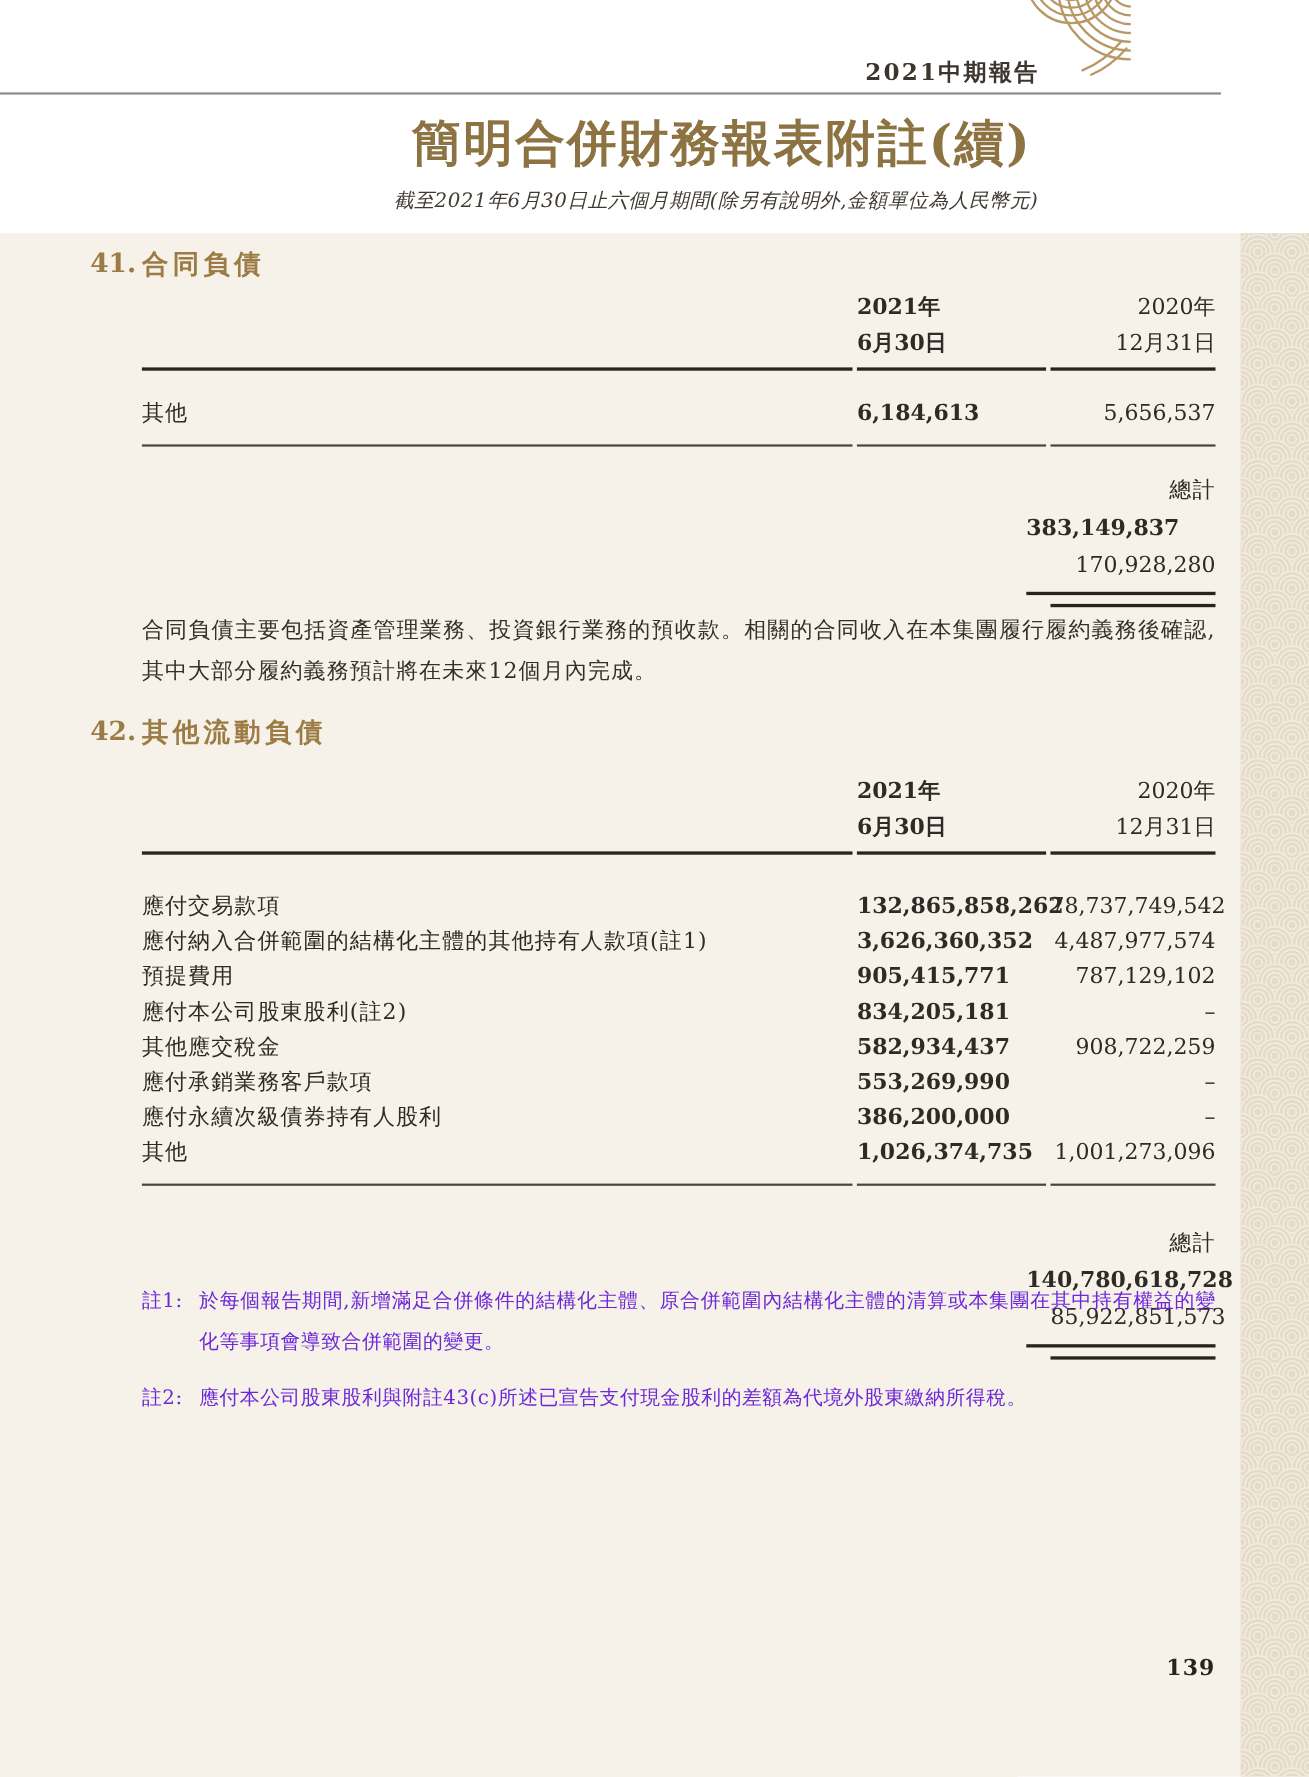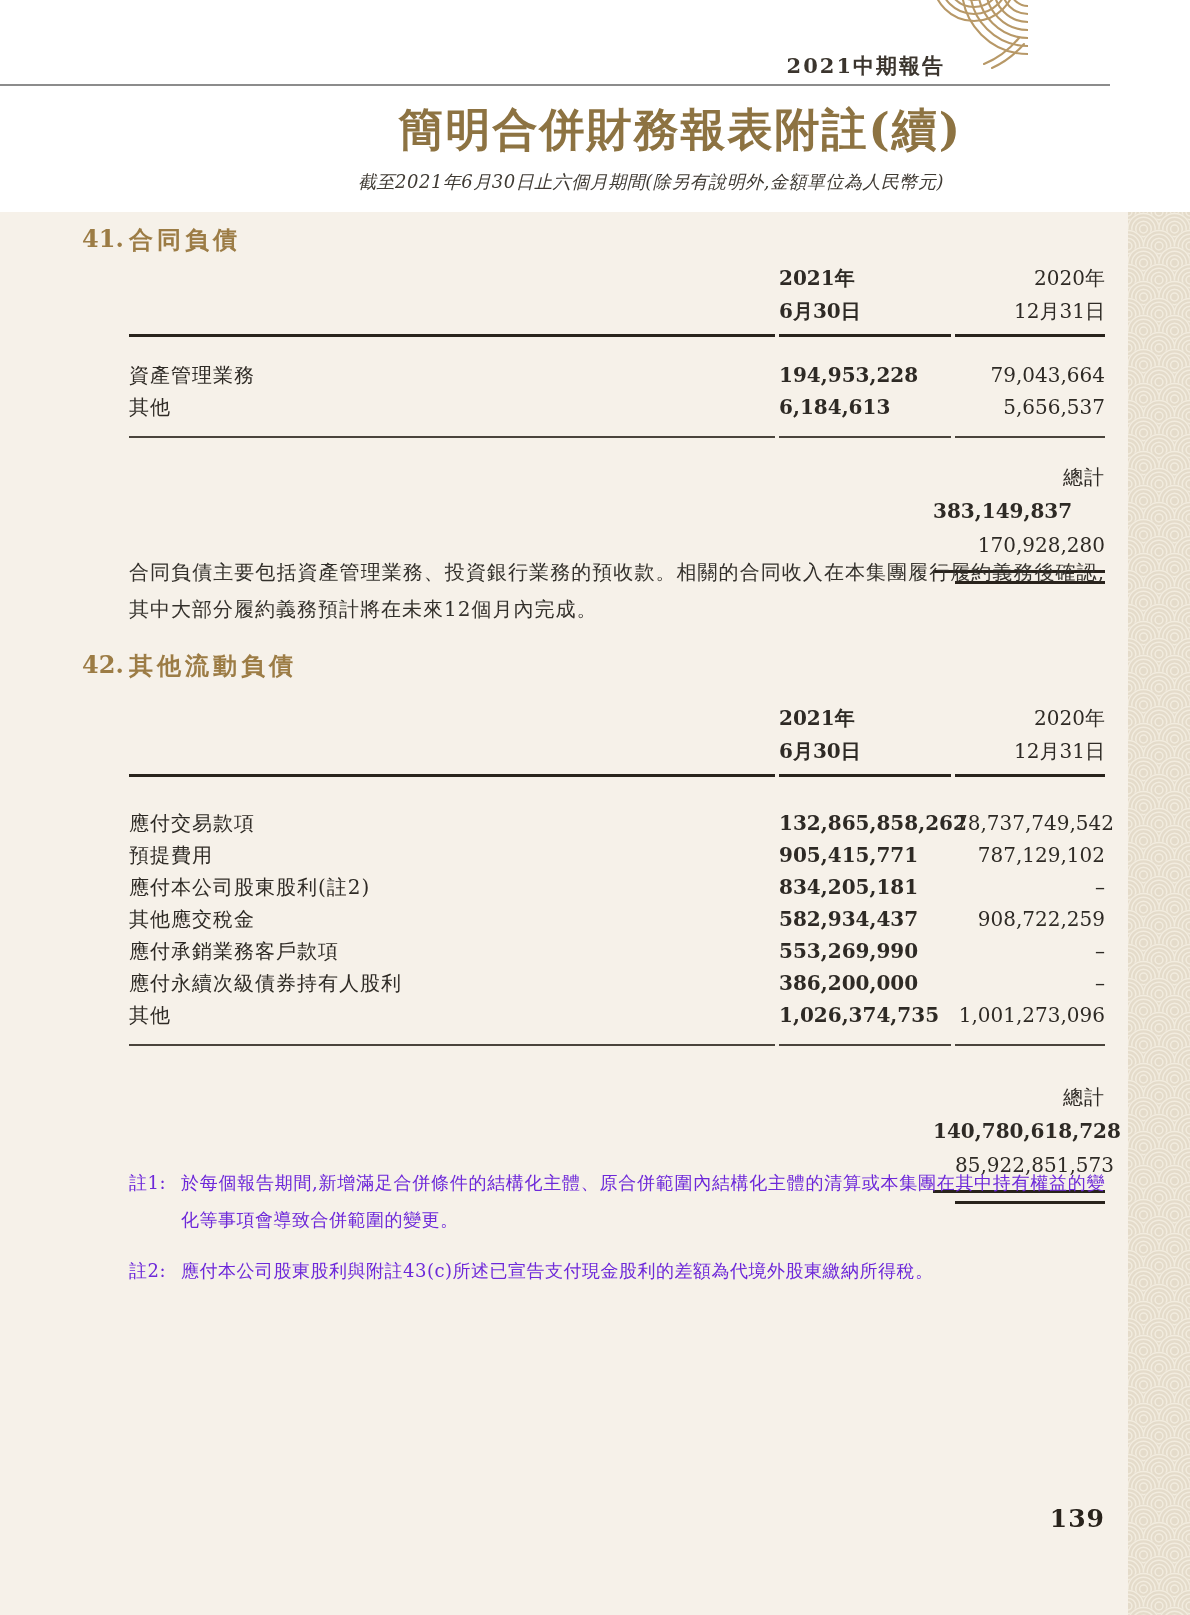--- a/index.html
+++ b/index.html
@@ -6,21 +6,21 @@
   body{
     width:1190px;height:1615px;position:relative;background:#ffffff;
     font-family:"DejaVu Serif","Liberation Serif",serif;color:#2e2a25;overflow:hidden;
   }
   
   .header{position:absolute;top:0;left:0;width:1028px;height:212px;background:#ffffff;}
   .ornament{position:absolute;top:0;right:0;}
   .report-label{position:absolute;top:52px;right:83px;font-size:21px;font-weight:bold;
     color:#3b352e;letter-spacing:2px;}
   .header-rule{position:absolute;top:84px;left:0;width:1110px;height:2px;background:#8c8c8c;}
-  .doc-title{position:absolute;top:100px;right:66px;font-size:45px;font-weight:bold;
+  .doc-title{position:absolute;top:100px;right:90px;font-size:45px;font-weight:bold;
     color:#8d7342;letter-spacing:2px;white-space:nowrap;}
   .doc-subtitle{position:absolute;top:170px;right:84px;font-size:18px;font-style:italic;
     color:#3f3a33;letter-spacing:0.5px;white-space:nowrap;}
   
   .lower{position:absolute;top:212px;left:0;width:1190px;height:1403px;display:flex;}
   .content{position:relative;width:1128px;height:100%;background:#f6f1e9;padding-left:20px;}
   .side-strip{position:relative;width:62px;height:100%;background:#e4dbca;}
   
   .sec-heading{position:absolute;left:82px;display:flex;font-size:24px;font-weight:bold;
     color:#9c7c45;}
@@ -51,21 +51,21 @@
   .para{position:absolute;left:129px;width:976px;font-size:20px;line-height:37px;
     letter-spacing:1px;text-align:justify;color:#33302b;}
   #para41{top:342px;}
   .note{position:absolute;left:129px;width:976px;display:flex;font-size:18px;
     line-height:37px;letter-spacing:0.5px;color:#6d28d9;}
   .note .note-label{width:52px;flex:none;}
   .note .note-text{flex:1;text-align:justify;}
   #note1{top:952px;}
   #note2{top:1040px;}
   
-  .page-number{position:absolute;top:1292px;right:23px;font-size:25px;font-weight:bold;
+  .page-number{position:absolute;top:1292px;right:23px;font-size:20px;font-weight:bold;
     color:#29231c;letter-spacing:1px;}
 </style>
 </head>
 <body>
 
 <div class="header">
   <svg class="ornament" width="140" height="70" viewBox="0 0 140 70">
     <g fill="none" stroke="#b4935f" stroke-width="2.1" stroke-linecap="round" opacity="0.95">
       <circle cx="140" cy="-12" r="18"></circle>
         <circle cx="140" cy="-12" r="26"></circle>
@@ -110,25 +110,20 @@
           <div class="c2">12月31日</div>
         </div>
         <div class="t-row rule-head">
           <div class="t-label"></div>
             <div class="c1"></div>
             <div class="c2"></div>
         </div>
       </div>
       <div class="t-body">
         <div class="t-row">
-          <div class="t-label">資產管理業務</div>
-          <div class="c1">194,953,228</div>
-          <div class="c2">79,043,664</div>
-        </div>
-        <div class="t-row">
           <div class="t-label">其他</div>
           <div class="c1">6,184,613</div>
           <div class="c2">5,656,537</div>
         </div>
         <div class="t-row sep-row">
           <div class="t-label"></div>
             <div class="c1"></div>
             <div class="c2"></div>
         </div>
         <div class="total-row">
@@ -169,20 +164,25 @@
           <div class="t-label"></div>
             <div class="c1"></div>
             <div class="c2"></div>
         </div>
       </div>
       <div class="t-body">
         <div class="t-row">
           <div class="t-label">應付交易款項</div>
           <div class="c1">132,865,858,262</div>
           <div class="c2">78,737,749,542</div>
+        </div>
+        <div class="t-row">
+          <div class="t-label">應付納入合併範圍的結構化主體的其他持有人款項(註1)</div>
+          <div class="c1">3,626,360,352</div>
+          <div class="c2">4,487,977,574</div>
         </div>
         <div class="t-row">
           <div class="t-label">預提費用</div>
           <div class="c1">905,415,771</div>
           <div class="c2">787,129,102</div>
         </div>
         <div class="t-row">
           <div class="t-label">應付本公司股東股利(註2)</div>
           <div class="c1">834,205,181</div>
           <div class="c2">–</div>

